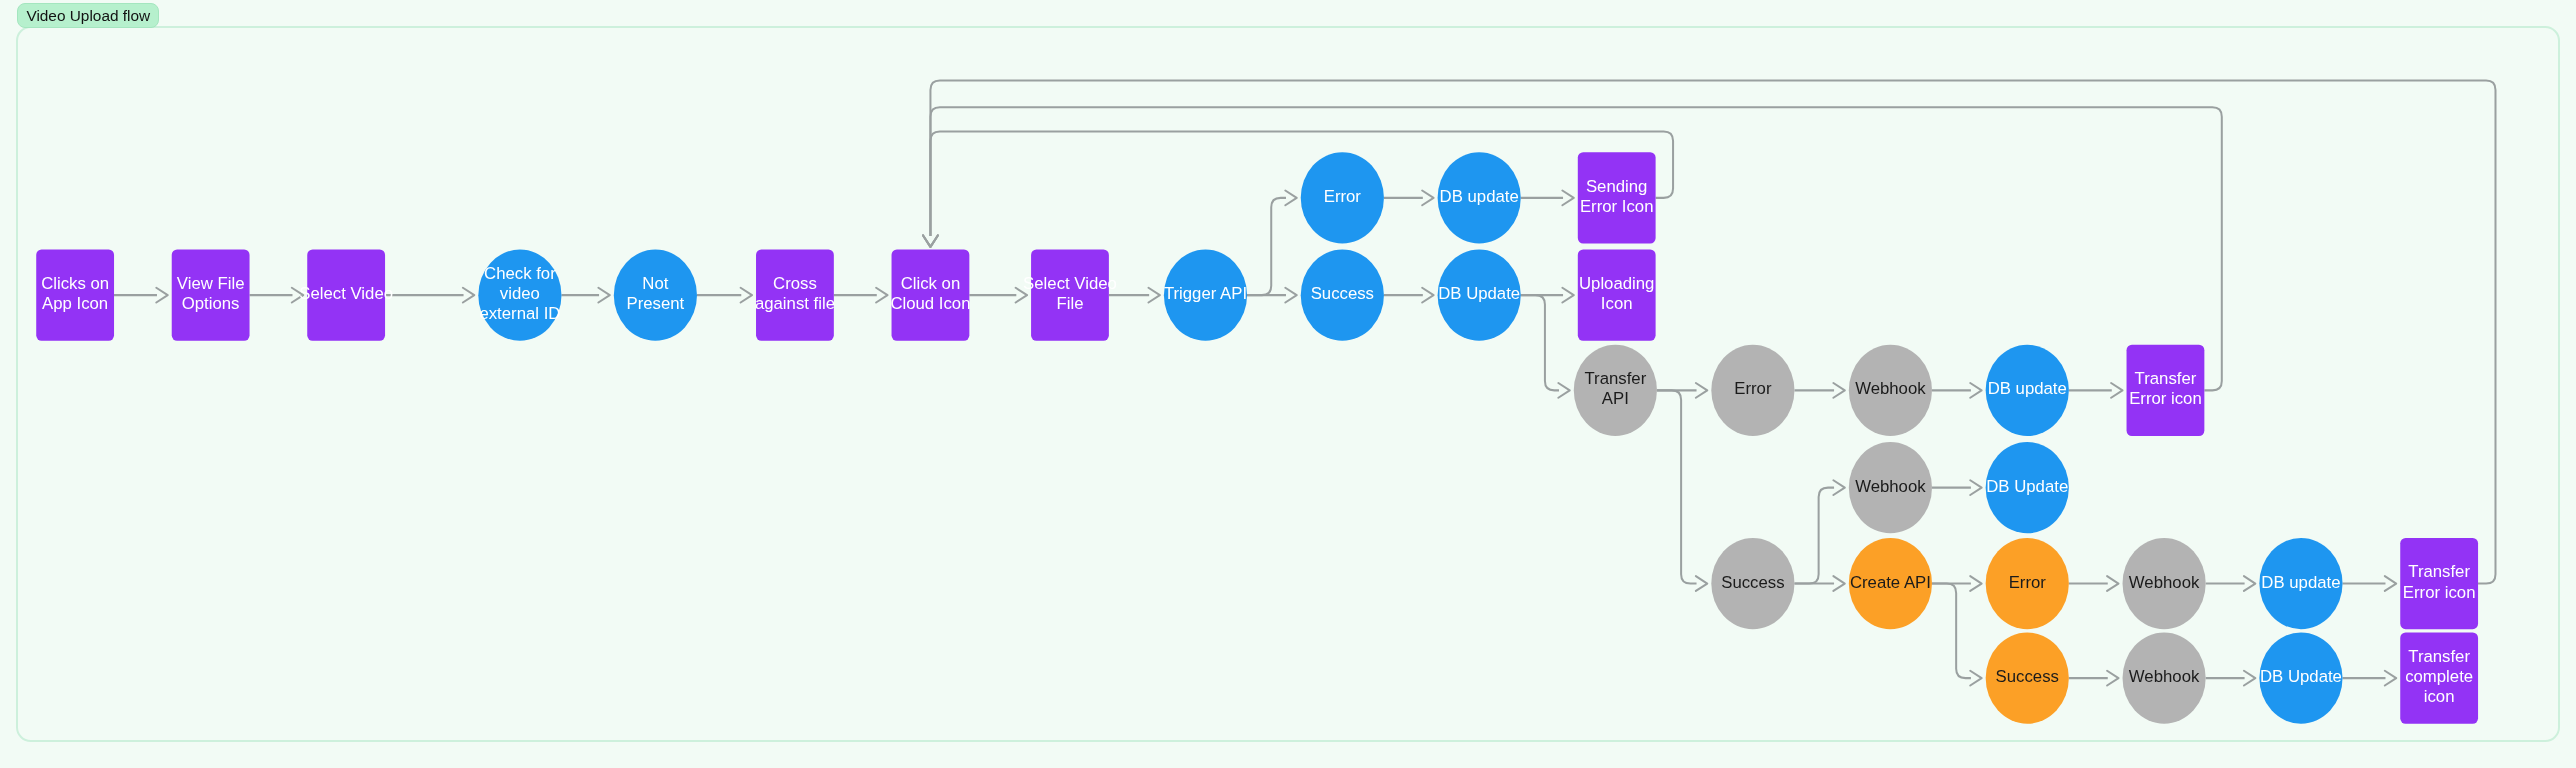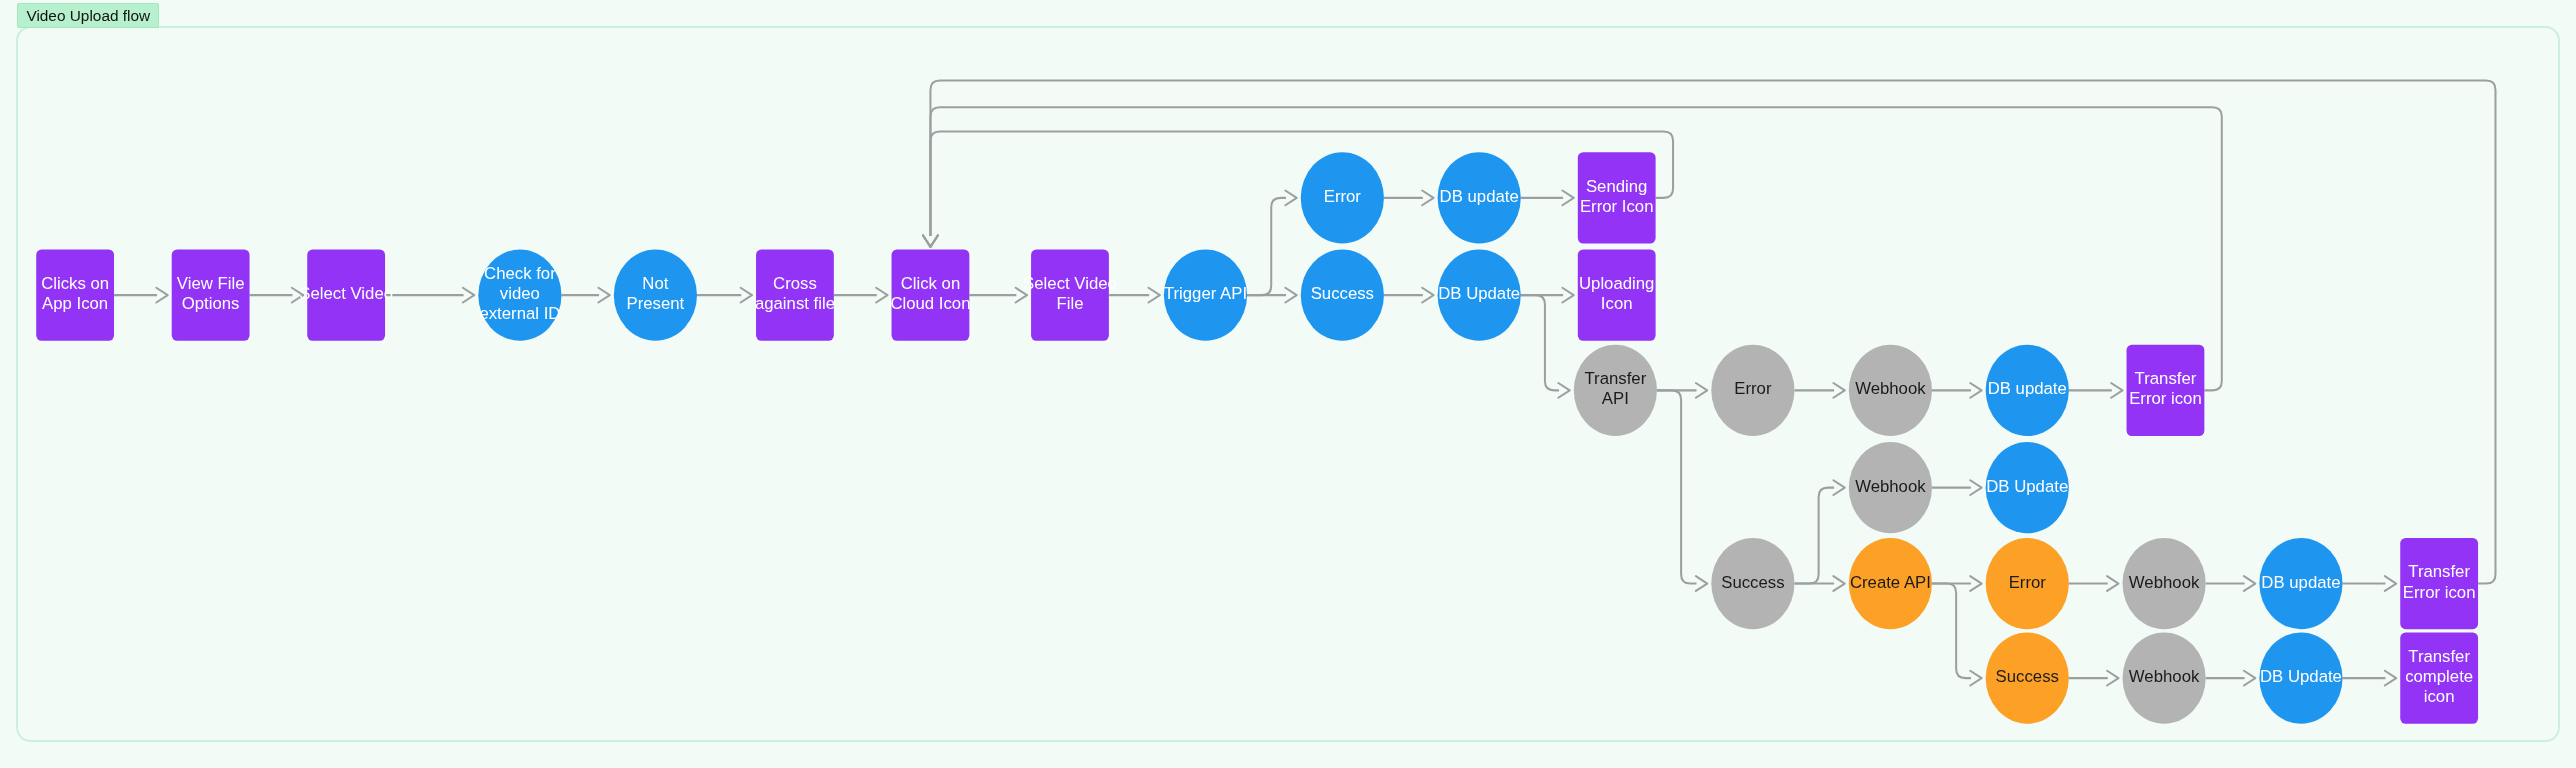--- a/index.html
+++ b/index.html
@@ -1,21 +1,21 @@
 <!DOCTYPE html>
 <html style="font-size:10.7px"><head>
 <meta charset="utf-8">
 <style>
   html,body{margin:0;padding:0;background:#f2fbf5;}
   body{font-family:"Liberation Sans","DejaVu Sans",sans-serif;}
   #stage{position:relative;width:2576px;height:768px;background:#f2fbf5;overflow:hidden;}
   #canvas-frame{position:absolute;left:16px;top:25.5px;width:2544px;height:716px;
     border:2px solid #cdf0dc;border-radius:14.8px;background:#f2fbf5;box-sizing:border-box;}
   #title-badge{position:absolute;left:17.4px;top:3.4px;background:#b6f0cd;color:#121212;
-    border:0.7px solid #a4e6bf;border-radius:2px;padding:3.4px 8px 4px 8px;
+    border:0.7px solid #a4e6bf;border-radius:8px;padding:3.4px 8px 4px 8px;
     font-size:15.4px;line-height:1;font-weight:400;white-space:nowrap;z-index:5;}
   svg#flow{position:absolute;left:0;top:0;width:2576px;height:768px;overflow:visible;}
   .edge{fill:none;stroke:#9aa0a0;stroke-width:3;}
   .arrowhead{fill:none;stroke:#9aa0a0;stroke-width:3;stroke-linecap:round;stroke-linejoin:round;}
   .node-rect{stroke:none;}
   .node-label{font-family:"Liberation Sans","DejaVu Sans",sans-serif;font-size:25px;
     text-anchor:middle;dominant-baseline:middle;}
   .lbl-light{fill:#ffffff;}
   .lbl-dark{fill:#1b1b1b;}
 </style>

